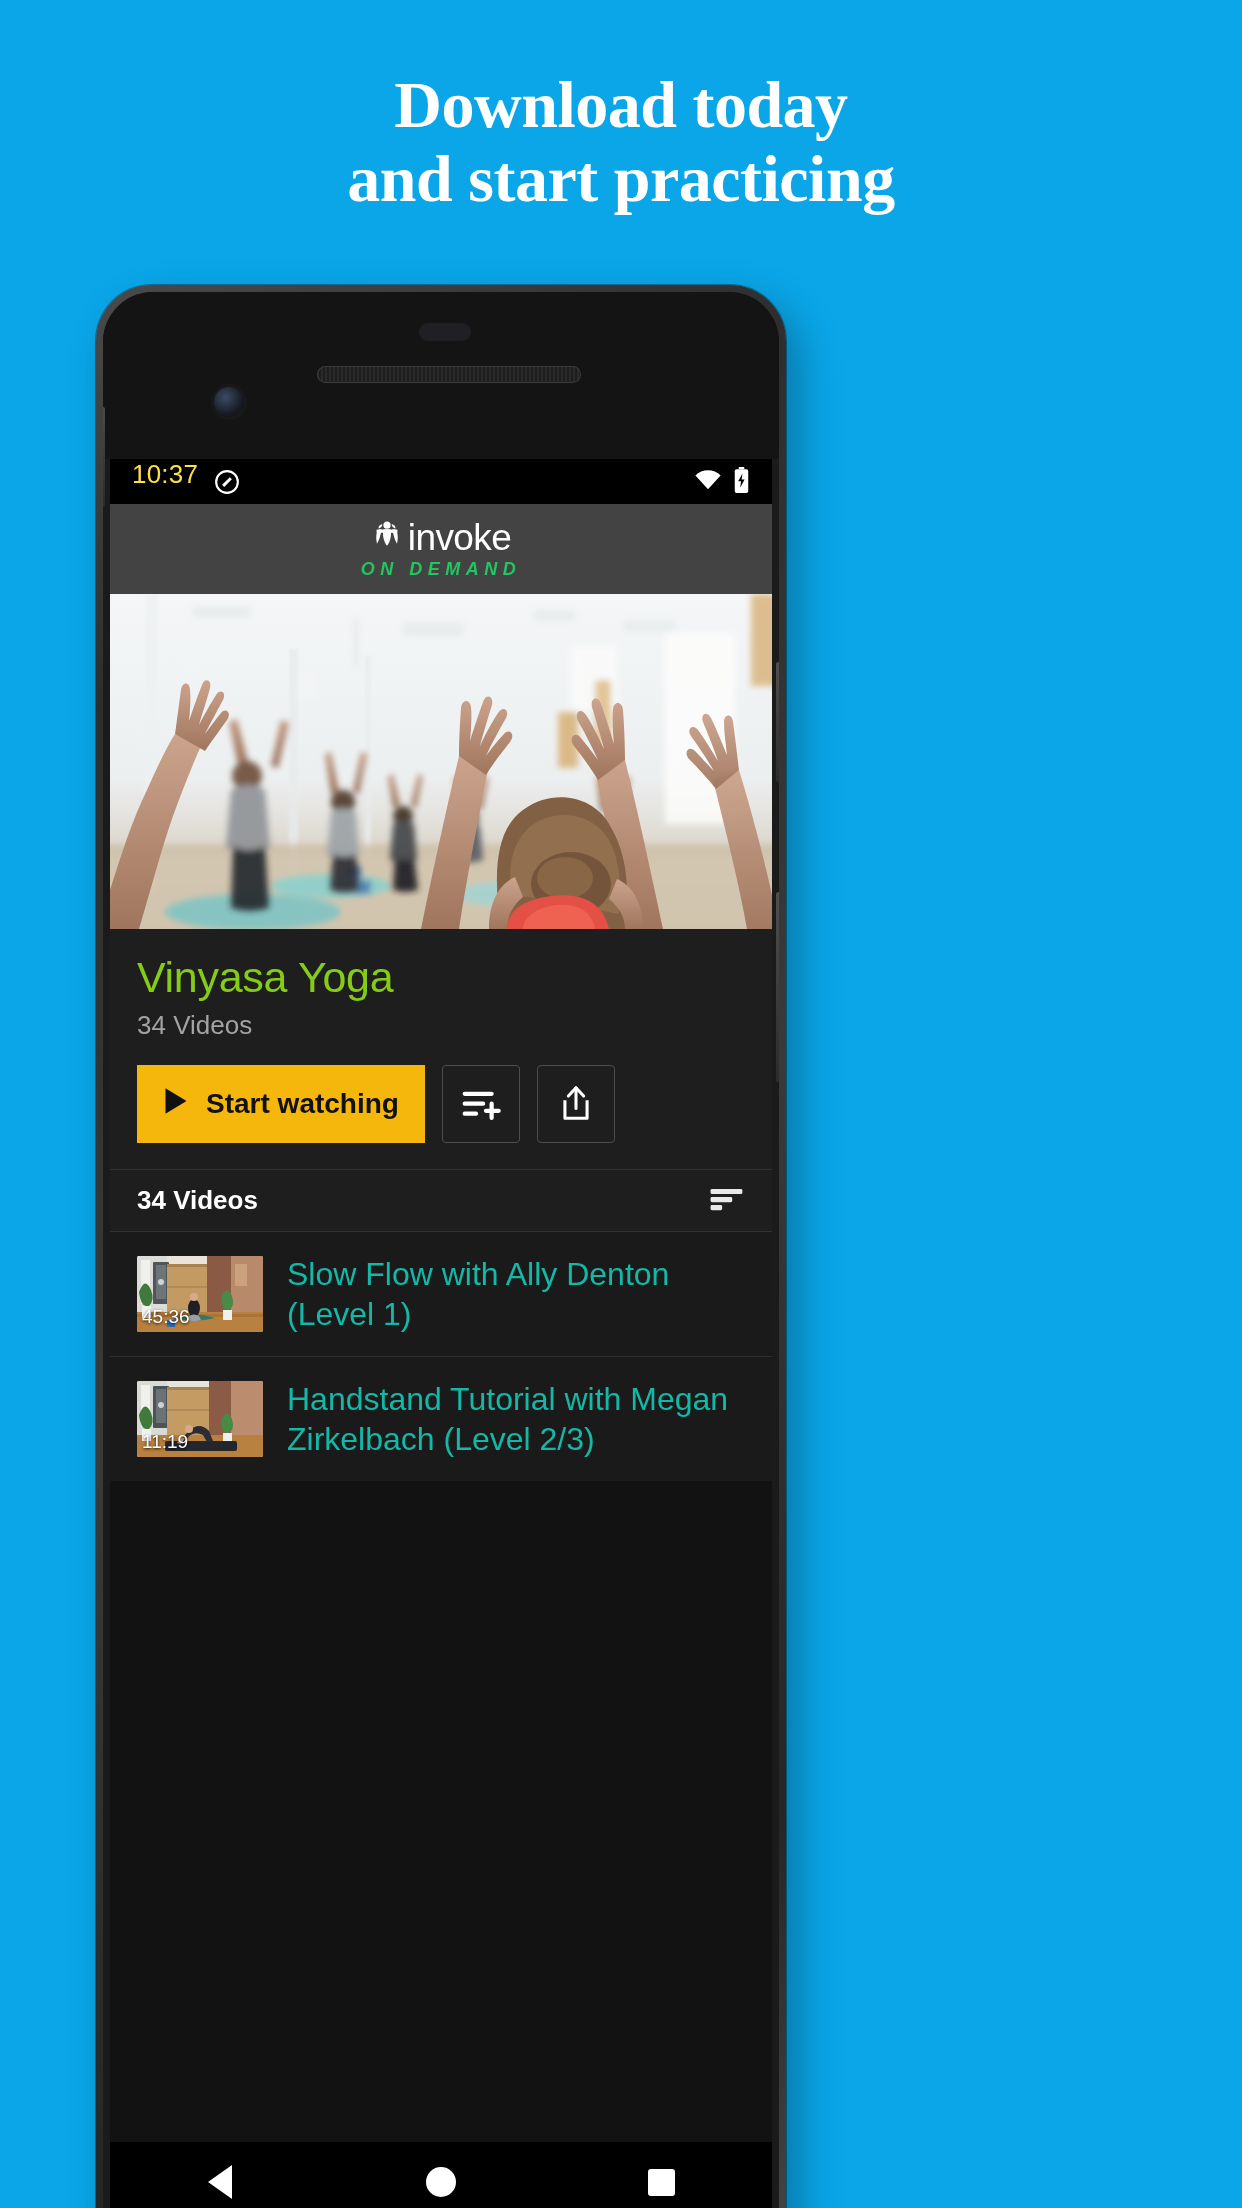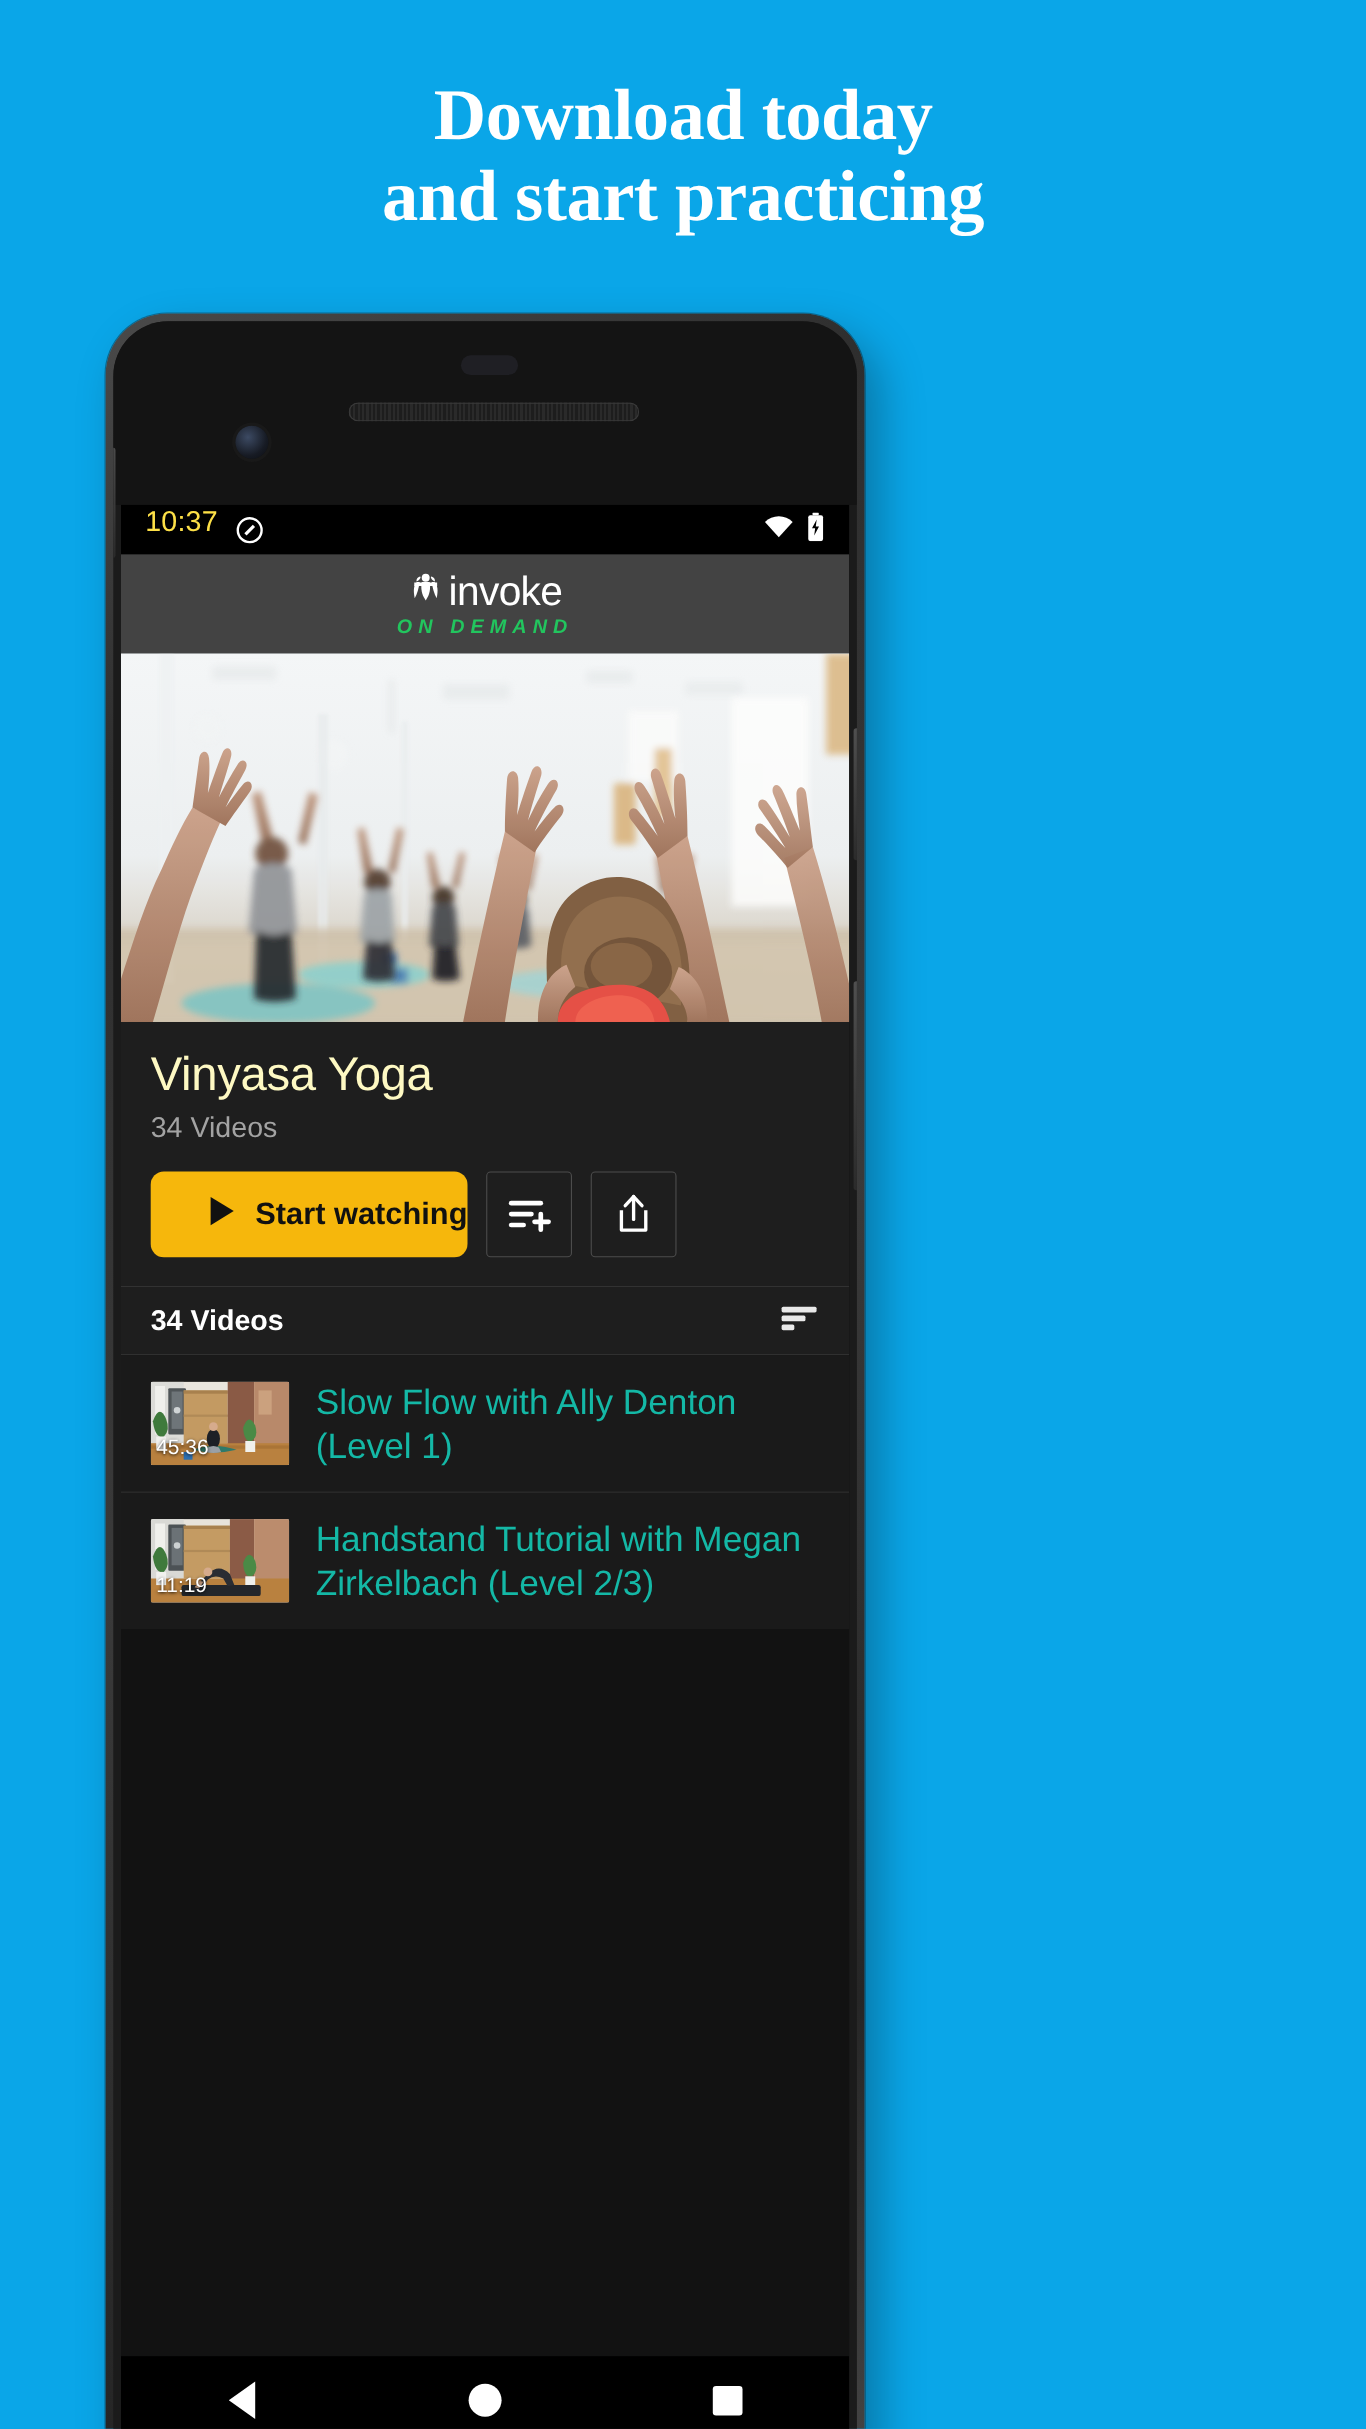--- a/index.html
+++ b/index.html
@@ -123,37 +123,37 @@
     position:relative;
     width:100%; height:335px;
     overflow:hidden;
     background:#cfd4d6;
   }
   .hero svg { display:block; width:100%; height:100%; }
 
   
   .detail { background:#1e1e1e; padding:26px 27px 0 27px; }
   .detail-title {
-    color:#fef9c3; font-size:43px; font-weight:400; letter-spacing:-.3px;
+    color:#84cc16; font-size:43px; font-weight:400; letter-spacing:-.3px;
     line-height:1.05;
   }
   .detail-sub {
     color:#a3a3a3; font-size:26px; margin-top:10px;
   }
   .actions {
     display:flex; align-items:center; gap:17px;
     margin-top:24px; padding-bottom:26px;
   }
   .btn-primary {
     background:#f6b70c;
     border:none;
-    border-radius:12px;
+    border-radius:0;
     height:78px;
     flex:0 0 288px;
-    display:flex; align-items:center; justify-content:flex-end; gap:17px;
+    display:flex; align-items:center; justify-content:center; gap:17px;
     color:#111; font-size:28px; font-weight:700;
     cursor:pointer;
   }
   .btn-ghost {
     width:78px; height:78px;
     border:1px solid #4c4c4c;
     border-radius:4px;
     background:transparent;
     display:flex; align-items:center; justify-content:center;
     cursor:pointer;

